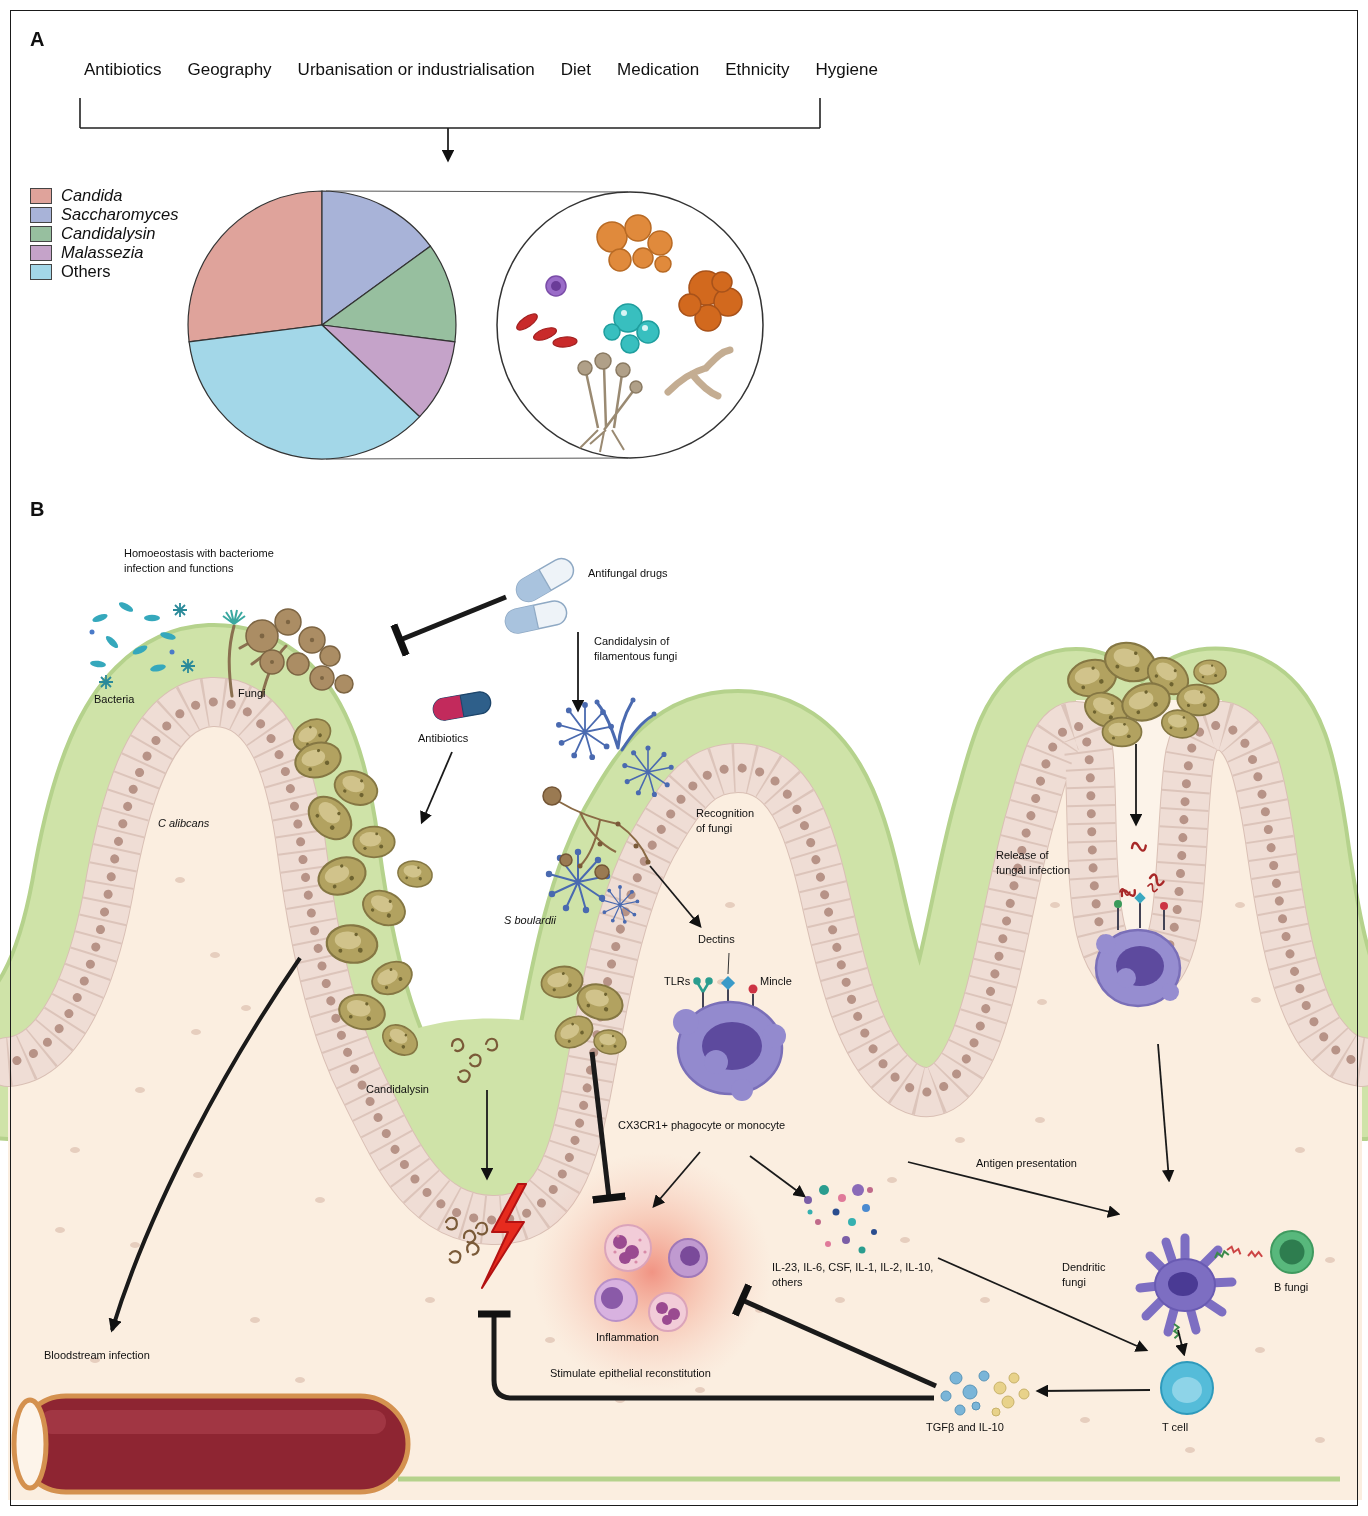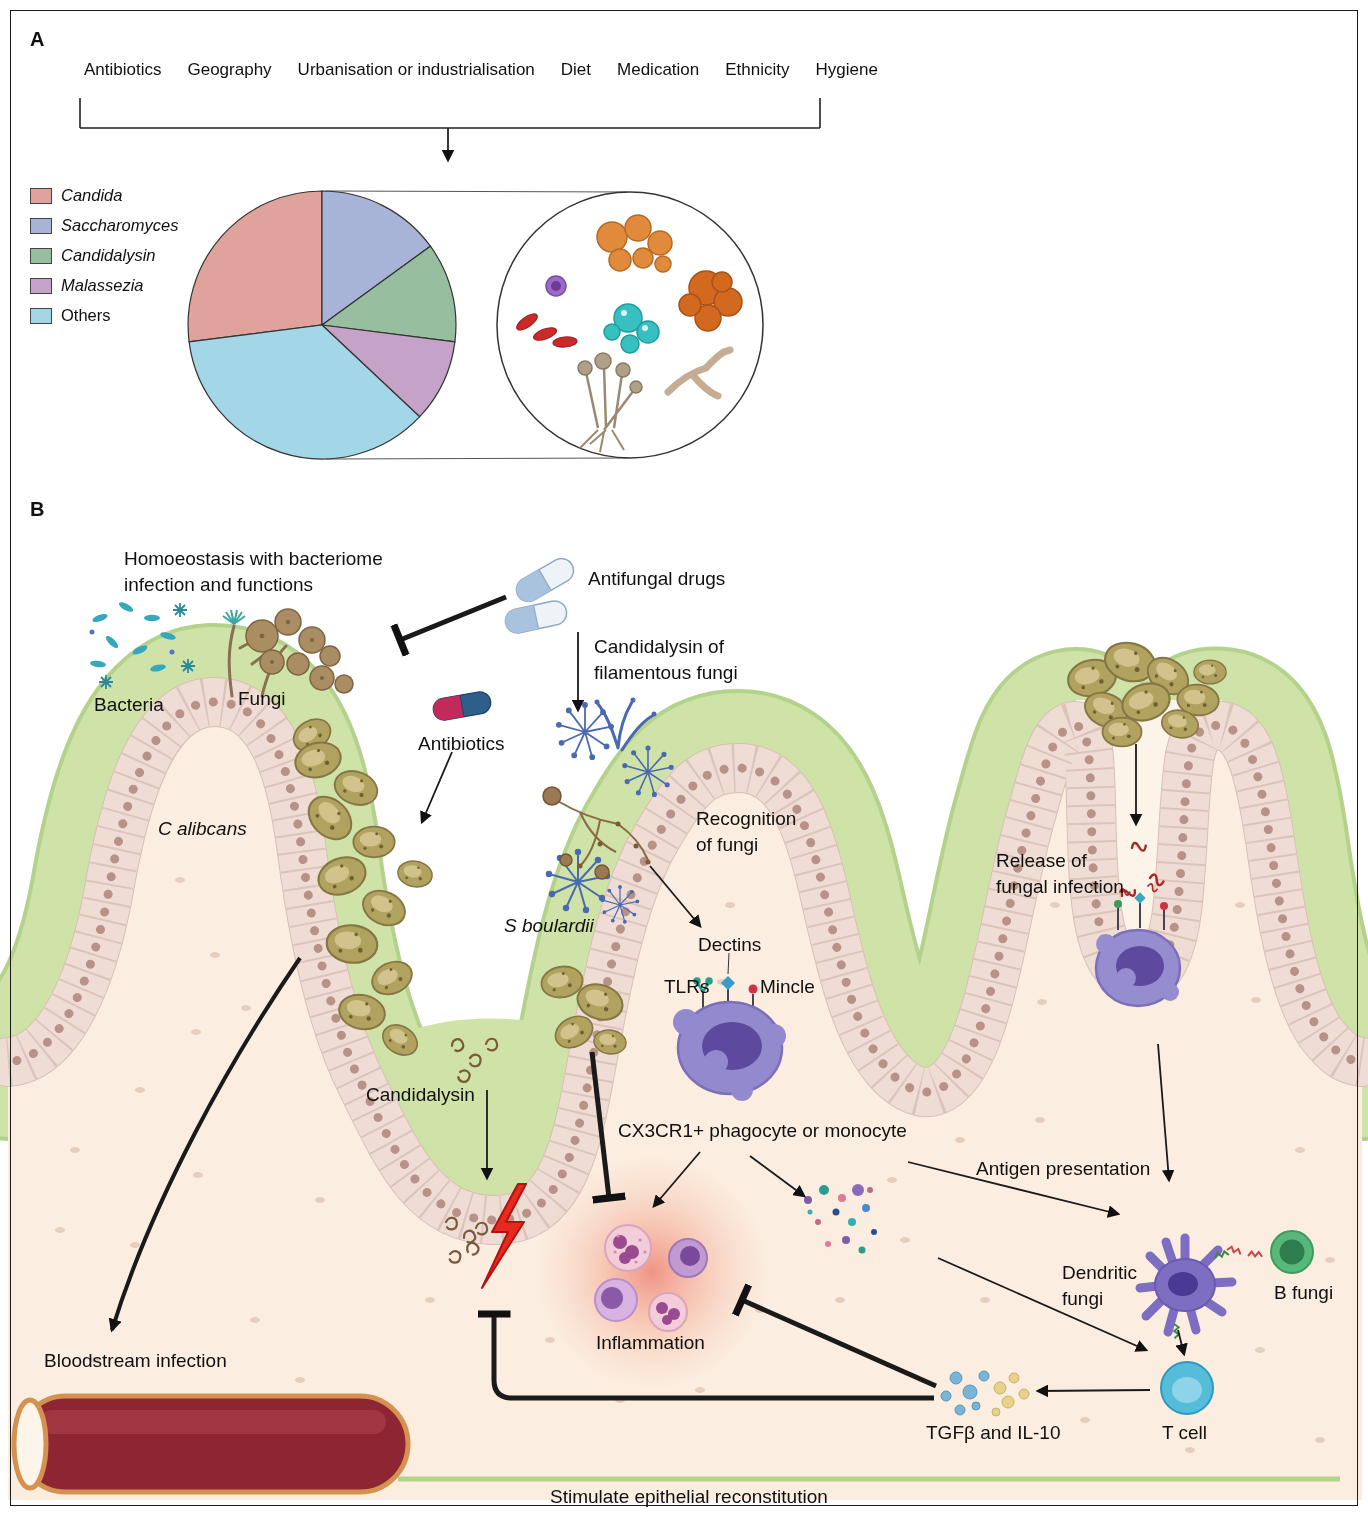--- a/index.html
+++ b/index.html
@@ -1,25 +1,25 @@
 <!DOCTYPE html>
 <html><head>
 <meta charset="utf-8">
 <style>
   *{margin:0;padding:0;box-sizing:border-box}
   html,body{background:#ffffff}
   body{font-family:"Liberation Sans",sans-serif}
   .page{position:relative;width:1368px;height:1516px;background:#fff;overflow:hidden}
   .frame{position:absolute;inset:10px;border:1.6px solid #1a1a1a;pointer-events:none}
   .art{position:absolute;left:0;top:0}
-  .lbl{position:absolute;font-size:19px;line-height:1.35;color:#101010;white-space:nowrap}
+  .lbl{position:absolute;font-size:11px;line-height:1.35;color:#101010;white-space:nowrap}
   .panel-label{font-size:20px;font-weight:bold}
   .italic{font-style:italic}
   .factors{position:absolute;display:flex;gap:26px;font-size:17px;color:#101010;white-space:nowrap}
-  .legend{position:absolute;left:30px;top:186px;display:flex;flex-direction:column;gap:11px}
+  .legend{position:absolute;left:30px;top:186px;display:flex;flex-direction:column;}
   .legend-row{display:flex;align-items:center;gap:9px;font-size:16.5px;color:#101010}
   .swatch{width:22px;height:16px;border:1px solid #444;display:inline-block}
 </style>
 </head>
 <body>
 
 <div class="page">
 
   <svg class="art" width="1368" height="1516" viewBox="0 0 1368 1516">
     <defs>
@@ -532,24 +532,28 @@
   <div class="lbl" style="left:698px;top:932px">Dectins</div>
   <div class="lbl" style="left:664px;top:974px">TLRs</div>
   <div class="lbl" style="left:760px;top:974px">Mincle</div>
   <div class="lbl" style="left:996px;top:848px">
     <div>Release of</div>
     <div>fungal infection</div>
   </div>
   <div class="lbl" style="left:366px;top:1082px">Candidalysin</div>
   <div class="lbl" style="left:618px;top:1118px">CX3CR1+ phagocyte or monocyte</div>
   <div class="lbl" style="left:976px;top:1156px">Antigen presentation</div>
+  <div class="lbl" style="left:772px;top:1260px">
+    <div>IL-23, IL-6, CSF, IL-1, IL-2, IL-10,</div>
+    <div>others</div>
+  </div>
   <div class="lbl" style="left:1062px;top:1260px">
     <div>Dendritic</div>
     <div>fungi</div>
   </div>
   <div class="lbl" style="left:1274px;top:1280px">B fungi</div>
   <div class="lbl" style="left:596px;top:1330px">Inflammation</div>
   <div class="lbl" style="left:44px;top:1348px">Bloodstream infection</div>
-  <div class="lbl" style="left:550px;top:1484px">Stimulate epithelial reconstitution</div>
+  <div class="lbl" style="left:550px;top:1366px">Stimulate epithelial reconstitution</div>
   <div class="lbl" style="left:926px;top:1420px">TGFβ and IL-10</div>
   <div class="lbl" style="left:1162px;top:1420px">T cell</div>
 
 </div>
 
 </body></html>

